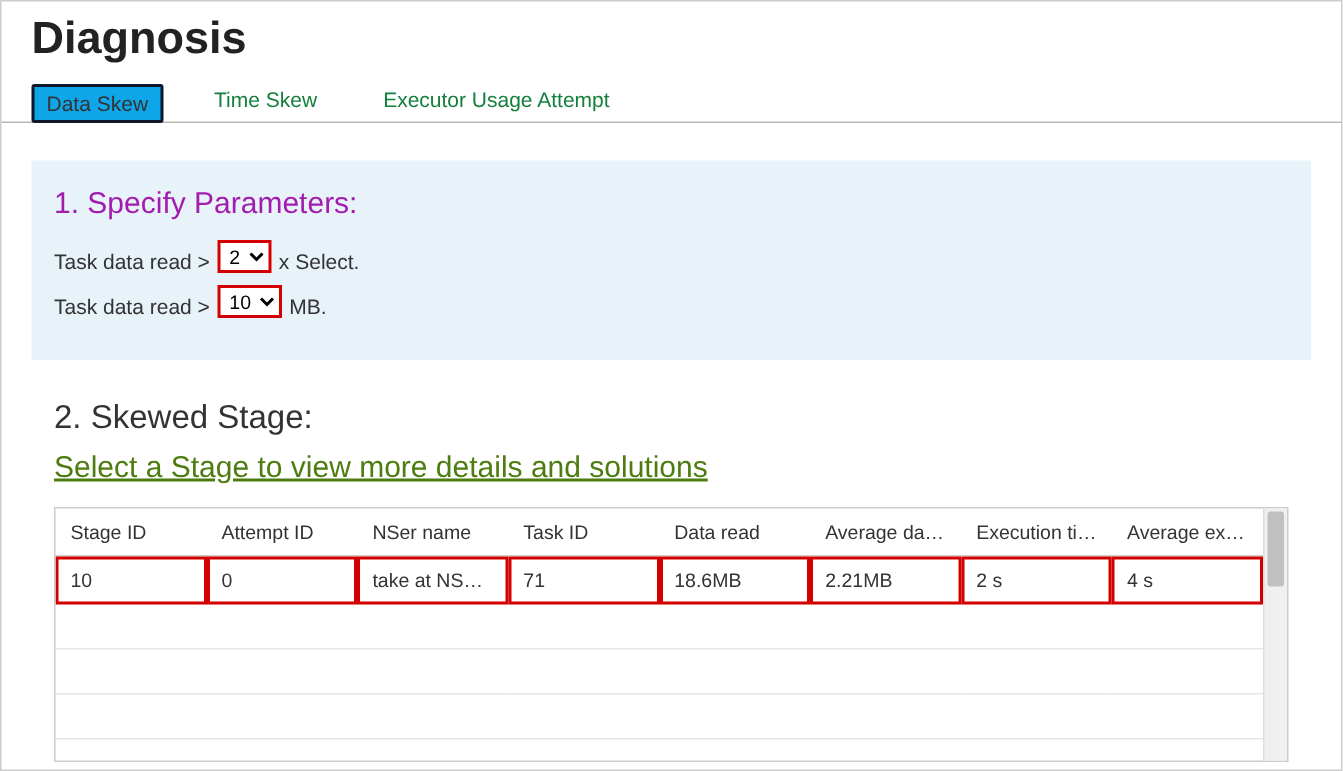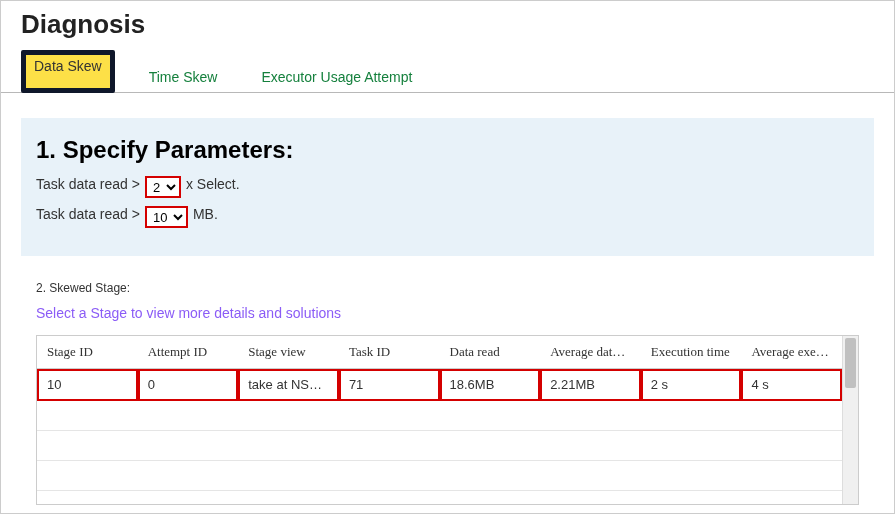--- a/index.html
+++ b/index.html
@@ -6,89 +6,89 @@
     body {
       font-family: Arial, Helvetica, sans-serif;
       background: #fff;
       width: 895px;
       height: 514px;
       border: 1px solid #ccc;
       position: relative;
       overflow: hidden;
     }
     .page-title {
-      font-size: 26px;
+      font-size: 30px;
       font-weight: bold;
       color: #222;
       padding: 8px 20px 10px 20px;
     }
     .tab-bar {
       border-bottom: 1px solid #b8b8b8;
       padding: 0 20px;
       display: flex;
       gap: 24px;
       align-items: flex-end;
     }
     .tab {
       padding: 5px 10px 7px;
       font-size: 14px;
       color: #15803d;
       cursor: pointer;
       position: relative;
     }
     .tab.active {
       color: #333;
-      border: 5px solid #0f172a;
+      border: 2px solid #0f172a;
       border-radius: 2px;
-      padding: 3px 8px 14px;
+      padding: 3px 8px 3px;
       margin-bottom: -1px;
-      background: #fde047;
+      background: #0ea5e9;
     }
     .content {
       padding: 25px 20px 0 20px;
     }
     .panel {
       background: #e8f2f9;
       padding: 18px 15px 20px 15px;
       margin-bottom: 25px;
     }
     .panel-title {
-      font-size: 24px;
-      color: #000000;
+      font-size: 20px;
+      color: #a21caf;
       margin-bottom: 12px;
-      font-weight: bold;
     }
     .param-line {
       font-size: 14px;
       color: #333;
       margin-bottom: 8px;
       display: flex;
-      align-items: flex-start;
+      align-items: flex-end;
       gap: 5px;
     }
     .param-select {
       font-size: 13px;
       padding: 0 2px;
       height: 22px;
       border: 2px solid #d40000;
       background: #fff;
       outline: none;
     }
     .skewed-section {
       padding: 0 15px;
     }
     .skewed-title {
-      font-size: 12px;
+      font-size: 22px;
       color: #333;
       margin-bottom: 10px;
     }
     .skewed-subtitle {
-      font-size: 14px;
-      color: #8b5cf6;
+      font-size: 20px;
+      color: #4d7c0f;
       margin-bottom: 14px;
+      text-decoration: underline;
     }
     .table-wrap {
       position: relative;
       border: 1px solid #ccc;
       background: #fff;
       height: 170px;
       display: flex;
     }
     .table-scroll {
       flex: 1;
@@ -102,21 +102,20 @@
     th {
       font-size: 13px;
       font-weight: normal;
       color: #333;
       text-align: left;
       padding: 8px 10px;
       border-bottom: 1px solid #ccc;
       white-space: nowrap;
       overflow: hidden;
       text-overflow: ellipsis;
-      font-family: Liberation Serif, serif;
     }
     td {
       font-size: 13px;
       color: #333;
       padding: 8px 10px;
       border-bottom: 1px solid #e5e5e5;
       white-space: nowrap;
       overflow: hidden;
       text-overflow: ellipsis;
       height: 30px;
@@ -177,21 +176,21 @@
     <div class="skewed-title">2. Skewed Stage:</div>
     <div class="skewed-subtitle">Select a Stage to view more details and solutions</div>
 
     <div class="table-wrap">
       <div class="table-scroll">
         <table>
           <thead>
             <tr>
               <th>Stage ID</th>
               <th>Attempt ID</th>
-              <th>Stage view</th>
+              <th>NSer name</th>
               <th>Task ID</th>
               <th>Data read</th>
               <th>Average dat…</th>
               <th>Execution time</th>
               <th>Average exe…</th>
             </tr>
           </thead>
           <tbody>
             <tr>
               <td>10</td>

